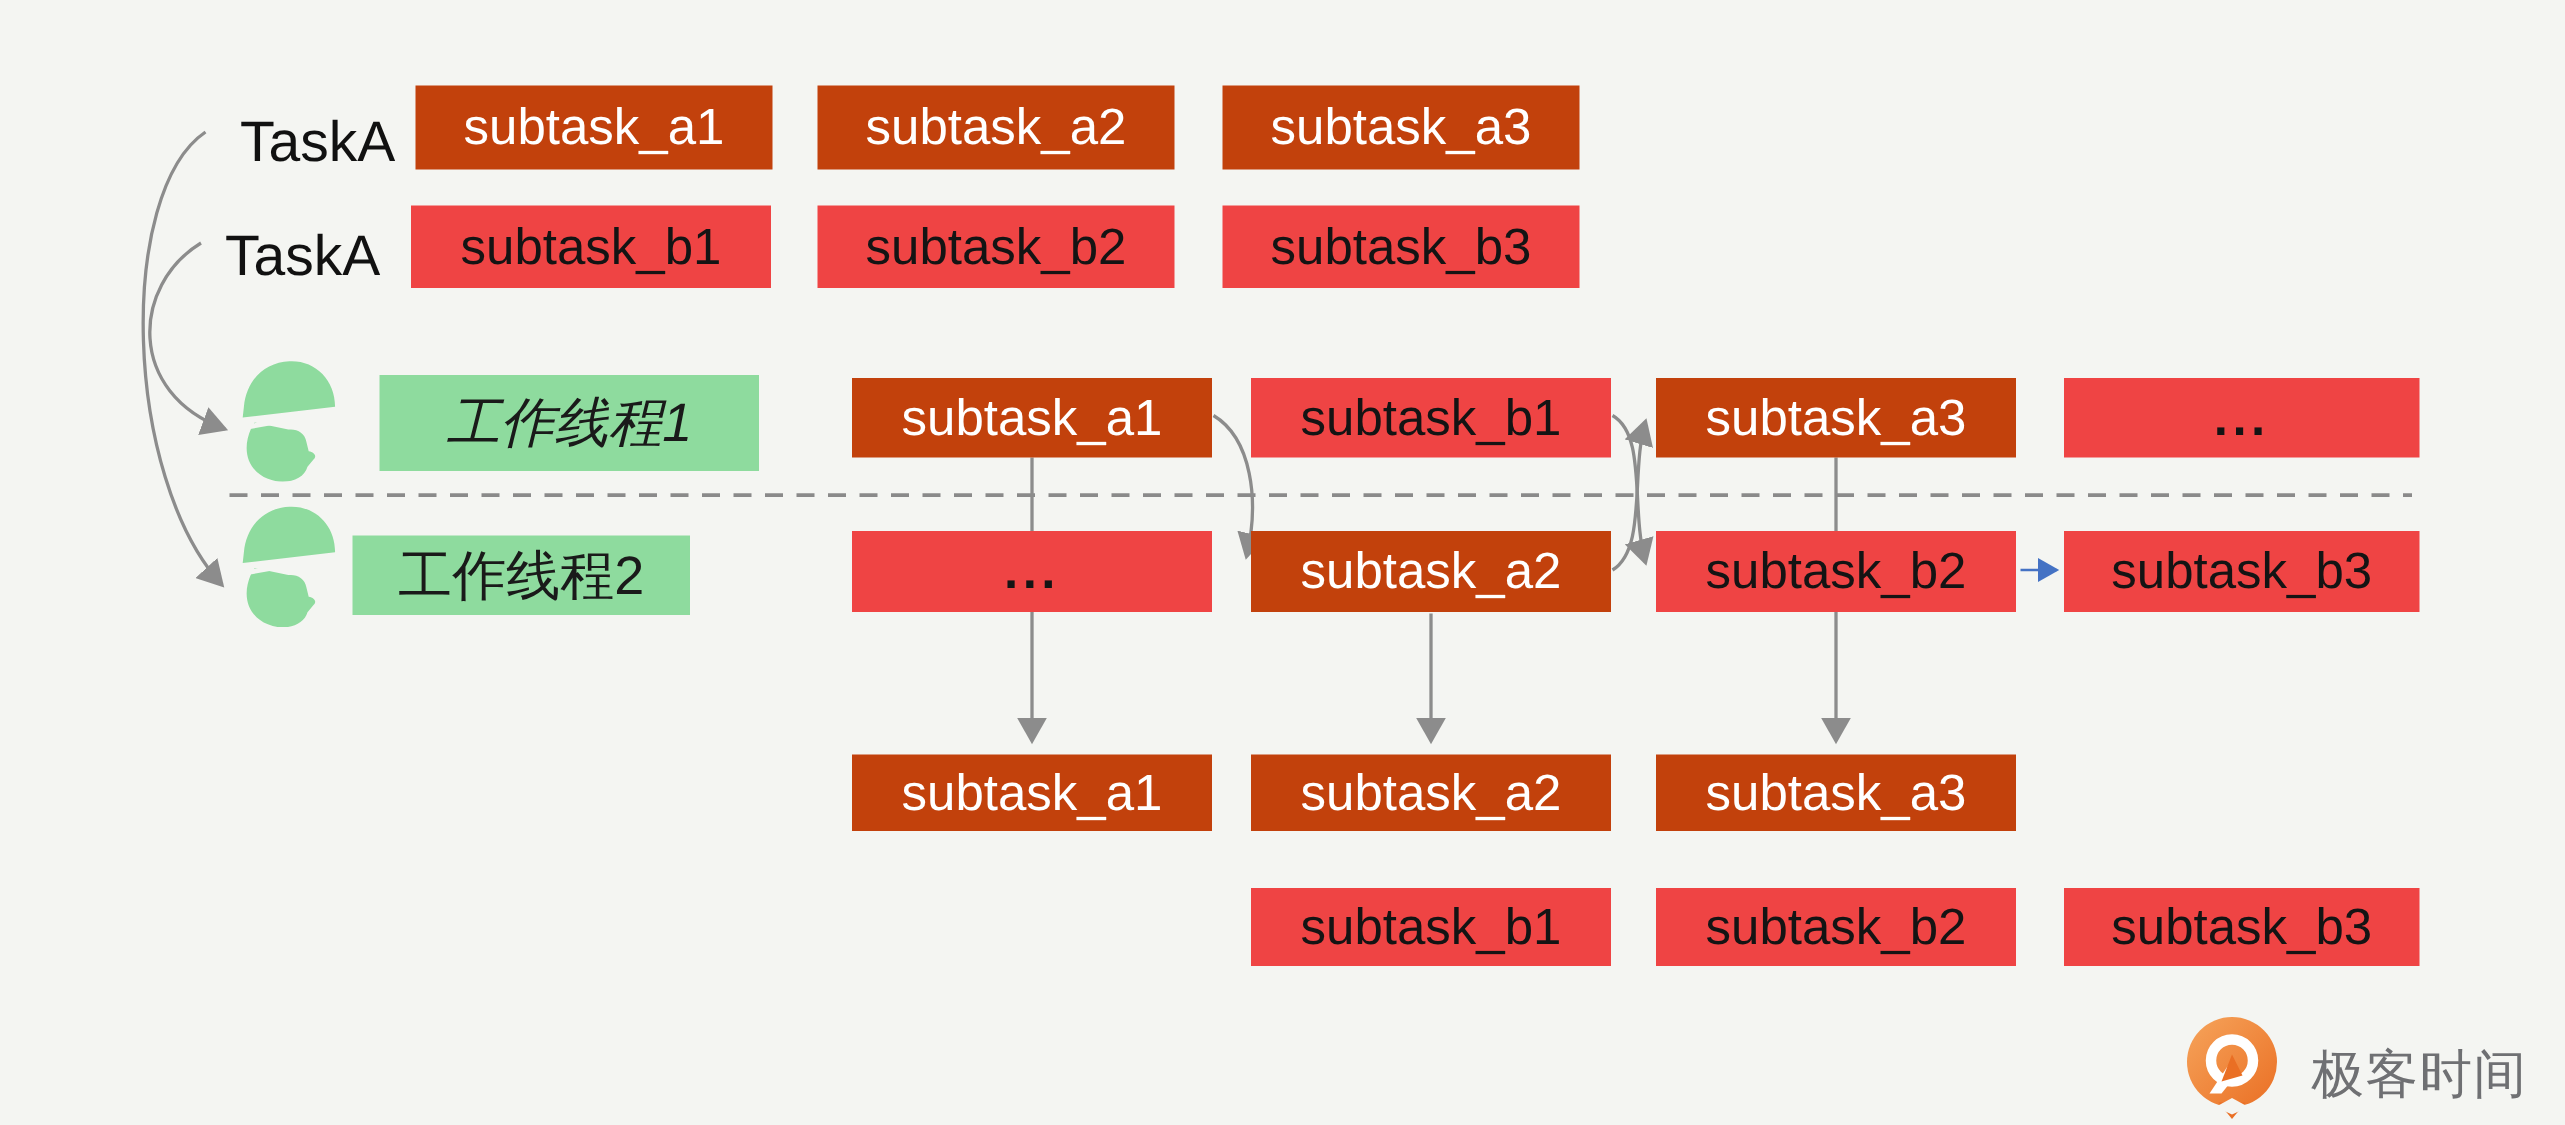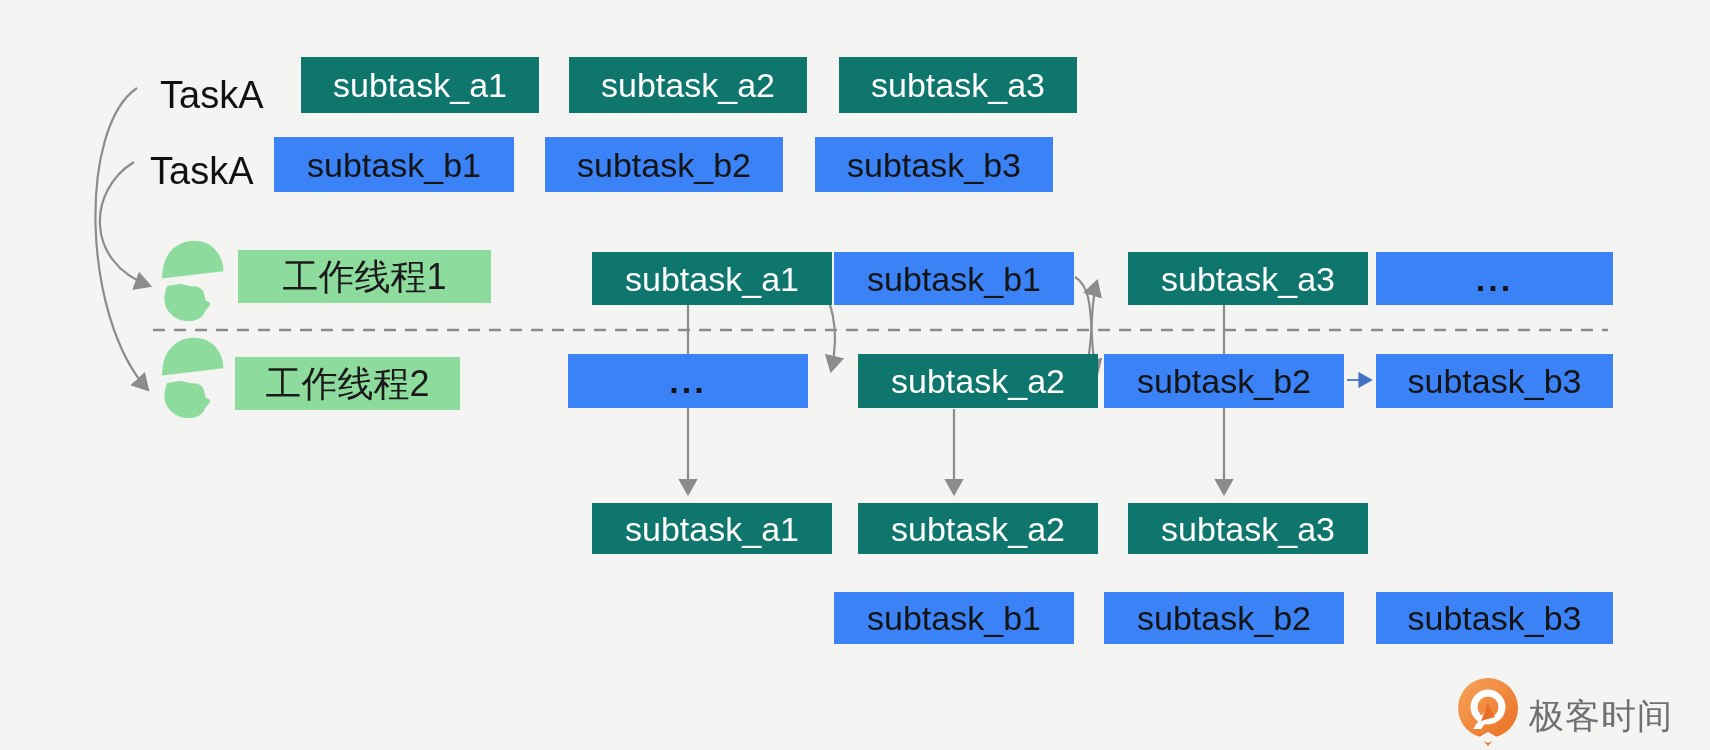--- a/index.html
+++ b/index.html
@@ -7,30 +7,30 @@
     width:1710px;height:750px;position:relative;overflow:hidden;
     background:#f4f5f2;
     font-family:"Liberation Sans","DejaVu Sans",sans-serif;
   }
   .stage{position:absolute;inset:0;width:1710px;height:750px;}
   svg.arrows{position:absolute;left:0;top:0;z-index:1;}
   .box{
     position:absolute;z-index:2;display:flex;align-items:center;justify-content:center;
     font-size:34px;line-height:1;white-space:nowrap;
   }
-  .teal{background:#0f766e;color:#ffffff;margin-left:24px;}
-  .grey{background:#3b82f6;color:#141414;}
+  .teal{background:#c2410c;color:#ffffff;}
+  .grey{background:#ef4444;color:#141414;}
   .green{background:#8edb9e;color:#1a1a1a;font-size:36px;}
   .tasklabel{
     position:absolute;z-index:2;font-size:38px;color:#111111;line-height:1;
   }
   .dots{letter-spacing:3px;font-weight:bold;}
   .workericon{position:absolute;z-index:2;}
   .logo{position:absolute;z-index:2;display:flex;align-items:center;}
-  .logo-text{font-size:35px;color:#6f7073;letter-spacing:1px;margin-left:6px;margin-top:8px;}
+  .logo-text{font-size:35px;color:#6f7073;letter-spacing:1px;margin-left:18px;margin-top:8px;}
 </style>
 </head>
 <body>
 
 <div class="stage">
 
   <svg class="arrows" width="1710" height="750" viewBox="0 0 1710 750">
     <defs>
       <marker id="arrG" markerWidth="9" markerHeight="9" refX="7" refY="4.5" orient="auto">
         <path d="M0,0 L8,4.5 L0,9 Z" fill="#8c8c8c"></path>
@@ -72,21 +72,21 @@
 
   <svg class="workericon" style="left:157px;top:239px;" width="72" height="82" viewBox="0 0 90 100">
     <path d="M 45,1 C 24,2 9,17 7,39 L 6,48 L 83,39 C 83,16 66,0 45,1 Z" fill="#8edb9e"></path>
     <path d="M 13,57 C 5,75 10,92 27,99 C 41,105 57,100 60,89 L 65,83 C 68,80 66,77 61,76 L 59,68 C 58,61 51,57 44,58 L 16,52 Z" fill="#8edb9e"></path>
     <path d="M 3,55 L 82,41 L 83,45 L 4,59 Z" fill="#f4f5f2"></path>
     <circle cx="12" cy="51" r="1.3" fill="#f4f5f2"></circle>
       <circle cx="17" cy="50" r="1.3" fill="#f4f5f2"></circle>
     <circle cx="22" cy="49" r="1.3" fill="#f4f5f2"></circle>
       <circle cx="27" cy="48" r="1.3" fill="#f4f5f2"></circle>
   </svg>
-  <div class="box green" style="left:238px;top:250px;width:253px;height:53px;">工作线程1</div>
+  <div class="box green" style="left:253px;top:250px;width:253px;height:64px;font-style:italic;">工作线程1</div>
 
   <svg class="workericon" style="left:157px;top:336px;" width="72" height="82" viewBox="0 0 90 100">
     <path d="M 45,1 C 24,2 9,17 7,39 L 6,48 L 83,39 C 83,16 66,0 45,1 Z" fill="#8edb9e"></path>
     <path d="M 13,57 C 5,75 10,92 27,99 C 41,105 57,100 60,89 L 65,83 C 68,80 66,77 61,76 L 59,68 C 58,61 51,57 44,58 L 16,52 Z" fill="#8edb9e"></path>
     <path d="M 3,55 L 82,41 L 83,45 L 4,59 Z" fill="#f4f5f2"></path>
     <circle cx="12" cy="51" r="1.3" fill="#f4f5f2"></circle>
       <circle cx="17" cy="50" r="1.3" fill="#f4f5f2"></circle>
     <circle cx="22" cy="49" r="1.3" fill="#f4f5f2"></circle>
       <circle cx="27" cy="48" r="1.3" fill="#f4f5f2"></circle>
   </svg>

